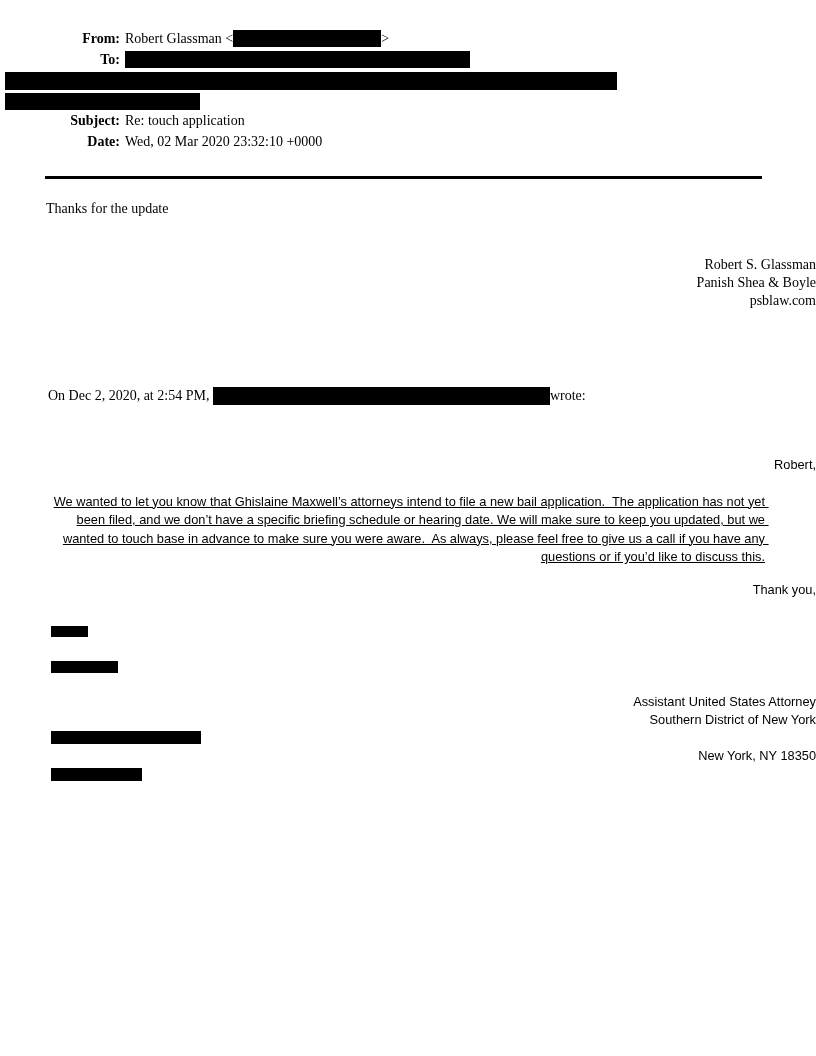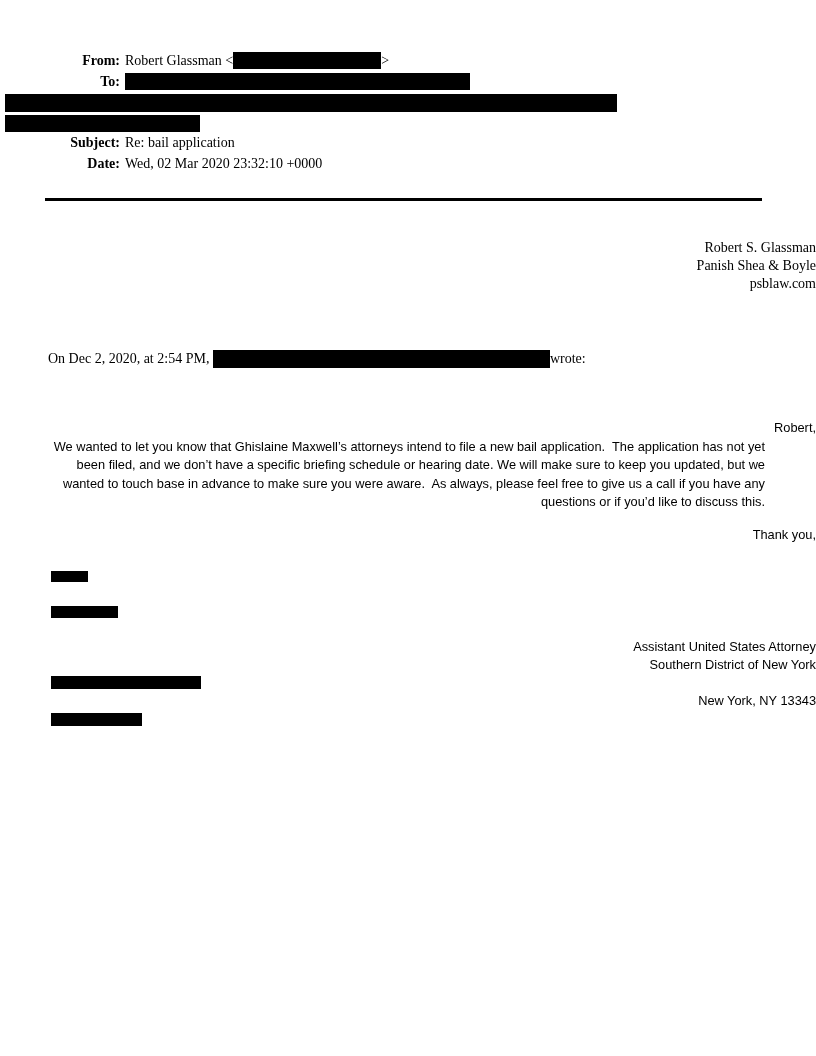--- a/index.html
+++ b/index.html
@@ -4,43 +4,43 @@
 <style>
   html,body{margin:0;padding:0;background:#fff;}
   .page{
     position:relative;
     width:816px;height:1056px;
     background:#fff;color:#000;
     font-family:"Liberation Serif",serif;
     overflow:hidden;
   }
   
-  .email-header{padding-top:50px;}
+  .email-header{padding-top:28px;}
   .hrow{display:flex;font-size:14px;line-height:21px;}
   .hlabel{flex:0 0 120px;width:120px;text-align:right;font-weight:bold;}
   .hval{margin-left:5px;}
   .bar{background:#000;}
   .bar-inline{display:inline-block;vertical-align:middle;position:relative;top:-1px;}
   .bar-block{display:block;}
   .from-bar{width:148px;height:17px;}
   .to-bar{width:345px;height:17px;margin-top:2px;}
   .cc-bar1{width:612px;height:18px;margin-top:2px;}
   .cc-bar2{width:195px;height:17px;margin-top:3px;}
   
   .rule{height:3px;background:#000;width:717px;margin:24px 0 0 45px;}
   
   .reply-text{margin:21px 0 0 46px;font-size:14px;line-height:18px;}
   .reply-signature{margin:38px 0 0 46px;font-size:14px;line-height:18px;text-align:right;}
   
-  .quote-intro{margin:56px 0 0 48px;font-size:14px;line-height:20px;}
+  .quote-intro{margin:76px 0 0 48px;font-size:14px;line-height:20px;}
   .quote-bar{width:337px;height:18px;}
   
   .quoted{font-family:"Liberation Sans",sans-serif;font-size:12.8px;line-height:18.5px;margin-left:51px;text-align:right;}
   .q-greeting{margin-top:50px;}
-  .q-paragraph{max-width:714px;white-space:pre-wrap;}
+  .q-paragraph{margin-top:18px;max-width:714px;white-space:pre-wrap;text-decoration:underline;}
   .q-closing{margin-top:14px;margin-left:36px;}
   .q-bar1{width:37px;height:11px;margin-top:27px;}
   .q-bar2{width:67px;height:12px;margin-top:24px;}
   .q-sig{margin-top:20px;line-height:18px;}
   .q-bar3{width:150px;height:13px;margin:2px 0 3px 0;}
   .q-bar4{width:91px;height:13px;margin-top:3px;}
 </style>
 </head>
 <body>
 
@@ -62,32 +62,33 @@
 
     <div class="hrow">
       <span class="hval">
         <span class="bar bar-block cc-bar1"></span>
         <span class="bar bar-block cc-bar2"></span>
       </span>
     </div>
 
     <div class="hrow">
       <span class="hlabel">Subject:</span>
-      <span class="hval">Re: bail application</span>
+      <span class="hval">Re: touch application</span>
     </div>
 
     <div class="hrow">
       <span class="hlabel">Date:</span>
       <span class="hval">Wed, 02 Mar 2020 23:32:10 +0000</span>
     </div>
 
   </div>
 
   <div class="rule"></div>
 
+  <div class="reply-text">Thanks for the update</div>
 
   <div class="reply-signature">
     <div>Robert S. Glassman</div>
     <div>Panish Shea &amp; Boyle</div>
     <div>psblaw.com</div>
   </div>
 
   <div class="quote-intro"><span>On Dec 2, 2020, at 2:54 PM, </span><span class="bar bar-inline quote-bar"></span><span>wrote:</span></div>
 
   <div class="quoted">
@@ -95,18 +96,18 @@
     <div class="q-paragraph">We wanted to let you know that Ghislaine Maxwell’s attorneys intend to file a new bail application.  The application has not yet been filed, and we don’t have a specific briefing schedule or hearing date. We will make sure to keep you updated, but we wanted to touch base in advance to make sure you were aware.  As always, please feel free to give us a call if you have any questions or if you’d like to discuss this.</div>
     <div class="q-closing">Thank you,</div>
 
     <span class="bar bar-block q-bar1"></span>
     <span class="bar bar-block q-bar2"></span>
 
     <div class="q-sig">
       <div>Assistant United States Attorney</div>
       <div>Southern District of New York</div>
       <span class="bar bar-block q-bar3"></span>
-      <div>New York, NY 13343</div>
+      <div>New York, NY 18350</div>
       <span class="bar bar-block q-bar4"></span>
     </div>
   </div>
 
 </div>
 
 </body></html>

